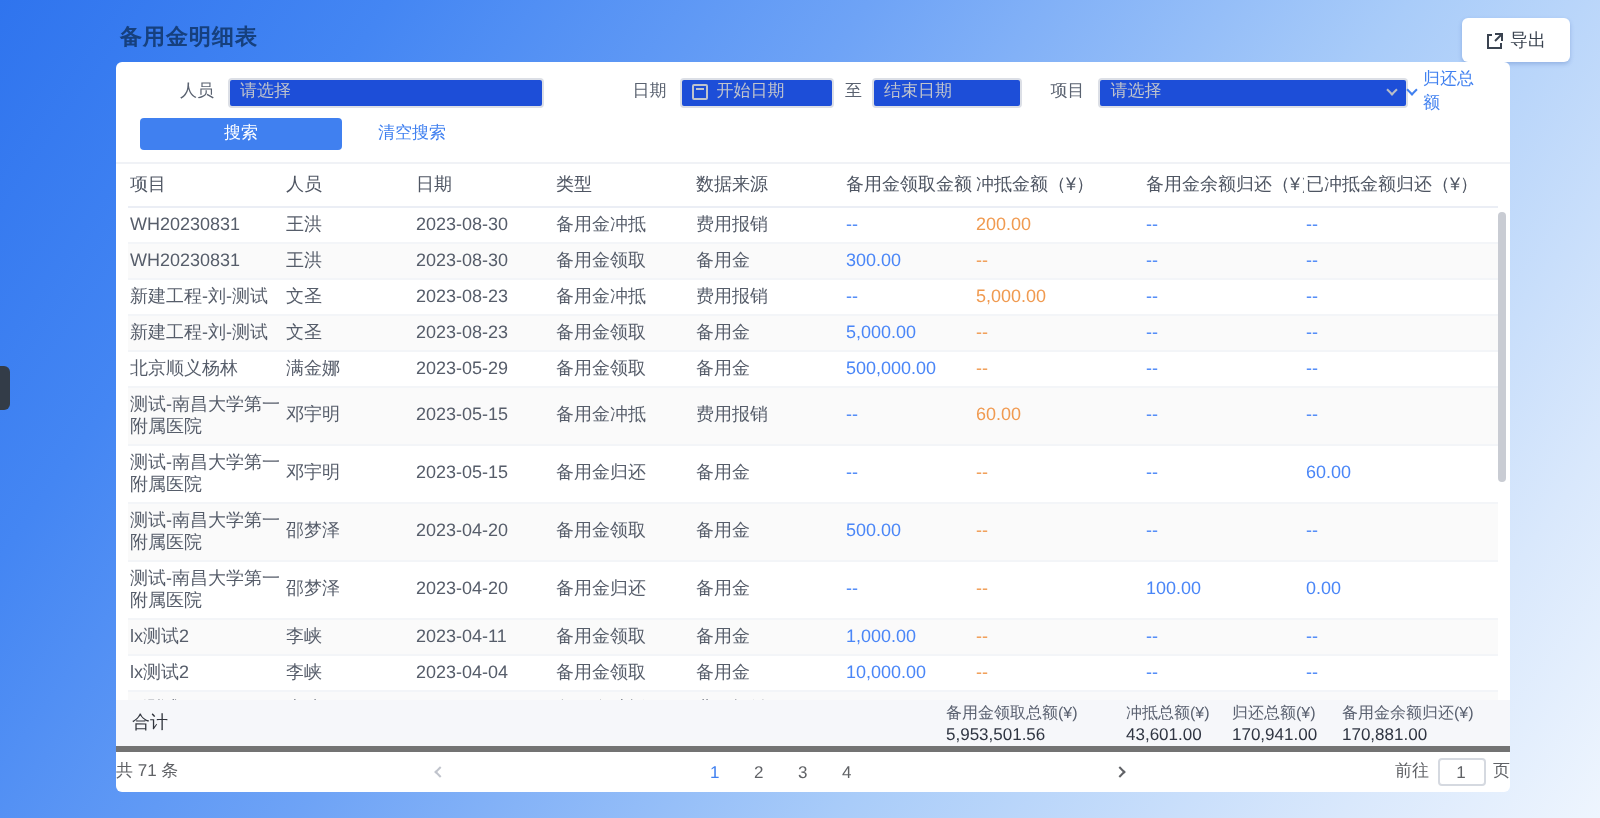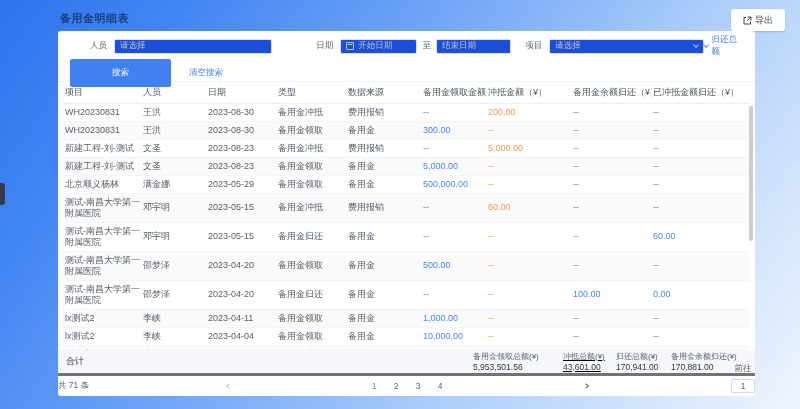--- a/index.html
+++ b/index.html
@@ -31,51 +31,51 @@
   .date-to { margin:0 5px; color:#5a6270; }
   .date-box2 { width:76px; }
   .lbl-project { margin-left:14px; }
   .select-box { width:156px; margin-left:7px; justify-content:space-between; }
   .expand-link { margin-left:auto; margin-right:2px; color:#4080f0; display:flex; align-items:center; gap:4px; cursor:pointer; text-decoration:none; font-size:8.5px; }
   .chev { width:4px; height:4px; border-right:1px solid #b9bec7; border-bottom:1px solid #b9bec7; transform:rotate(45deg); margin-top:-2px; }
   .chev.blue { border-color:#4080f0; }
   .cal-icon { width:8px; height:8px; border:1px solid #c0c4cc; border-radius:1px; position:relative; display:inline-block; }
   .cal-icon::after { content:""; position:absolute; left:1px; right:1px; top:1px; height:1px; background:#c0c4cc; }
   .filter-actions { display:flex; align-items:center; margin-top:5px; }
-  .search-btn { margin-left:4px; width:101px; height:28px; background:#4080f0; color:#fff; border:none; border-radius:2px; font-size:8.5px; cursor:pointer; font-family:inherit; }
+  .search-btn { margin-left:4px; width:101px; height:16px; background:#4080f0; color:#fff; border:none; border-radius:2px; font-size:8.5px; cursor:pointer; font-family:inherit; }
   .clear-link { margin-left:18px; color:#4080f0; font-size:8.5px; cursor:pointer; text-decoration:none; }
 
   
   .table-wrap { position:relative; height:268px; overflow:hidden; padding:0 6px; }
   table { width:685px; border-collapse:collapse; table-layout:fixed; }
   thead th { height:21px; font-weight:normal; font-size:9px; color:#4e5562; text-align:left; padding:0 2px 0 1px; border-bottom:1px solid #ebeef5; white-space:nowrap; overflow:hidden; }
   tbody td { font-size:9px; color:#565d6a; padding:3px 2px 3px 1px; line-height:11px; border-bottom:1px solid #f3f5f8; vertical-align:middle; word-break:break-all; }
   tbody tr { height:18px; }
   tbody tr:nth-child(even) { background:#fafafa; }
   td.money-blue { color:#4a86f7; }
   td.money-orange { color:#f09a50; }
   .vscroll { position:absolute; right:2px; top:24px; width:4px; height:135px; background:#c9ccd3; border-radius:2px; }
 
   
   .summary-row { height:26px; background:#f6f7fa; display:flex; align-items:center; padding:0 6px; border-bottom:3px solid #737373; }
   .sum-label { font-size:9px; color:#30343c; margin-left:2px; }
   .sum-items { display:flex; margin-left:auto; }
   .sum-item { display:flex; flex-direction:column; }
   .sum-item .sl { font-size:8px; color:#5a6170; line-height:9px; }
   .sum-item .sv { font-size:8.5px; color:#2f3542; line-height:10px; margin-top:1px; }
-  .sw0{width:90px;} .sw1{width:53px;text-decoration:underline;} .sw2{width:55px;} .sw3{width:78px;} .sw4{width:70px;} .sw5{width:68px;}
+  .sw0{width:90px;} .sw1{width:53px;} .sw2{width:55px;} .sw3{width:78px;} .sw4{width:70px;} .sw5{width:68px;}
 
   
   .pagination { height:19px; display:flex; align-items:center; justify-content:space-between; gap:6px; font-size:8.5px; color:#606266; }
   .pg-btn { border:none; background:transparent; font-size:8.5px; color:#606266; width:12px; text-align:center; cursor:pointer; font-family:inherit; }
   .pg-btn.active { color:#4080f0; }
   .arrow { width:10px; height:10px; display:flex; align-items:center; justify-content:center; cursor:pointer; }
   .arr { width:4px; height:4px; border-left:1px solid #c0c4cc; border-bottom:1px solid #c0c4cc; transform:rotate(45deg); }
   .arr.next { transform:rotate(-135deg); border-color:#606266; }
-  .goto-wrap { display:flex; align-items:center; gap:4px; margin-left:6px;flex-direction:column; }
+  .goto-wrap { display:flex; align-items:center; gap:4px; margin-left:6px; }
   .goto-input { width:24px; height:14px; border:1px solid #d5d9e0; border-radius:2px; font-size:8.5px; color:#606266; text-align:center; font-family:inherit; }
 </style>
 </head>
 <body>
 
 <div class="drawer-tab"></div>
 
 <h1 class="page-title">备用金明细表</h1>
 
 <button class="export-btn">

